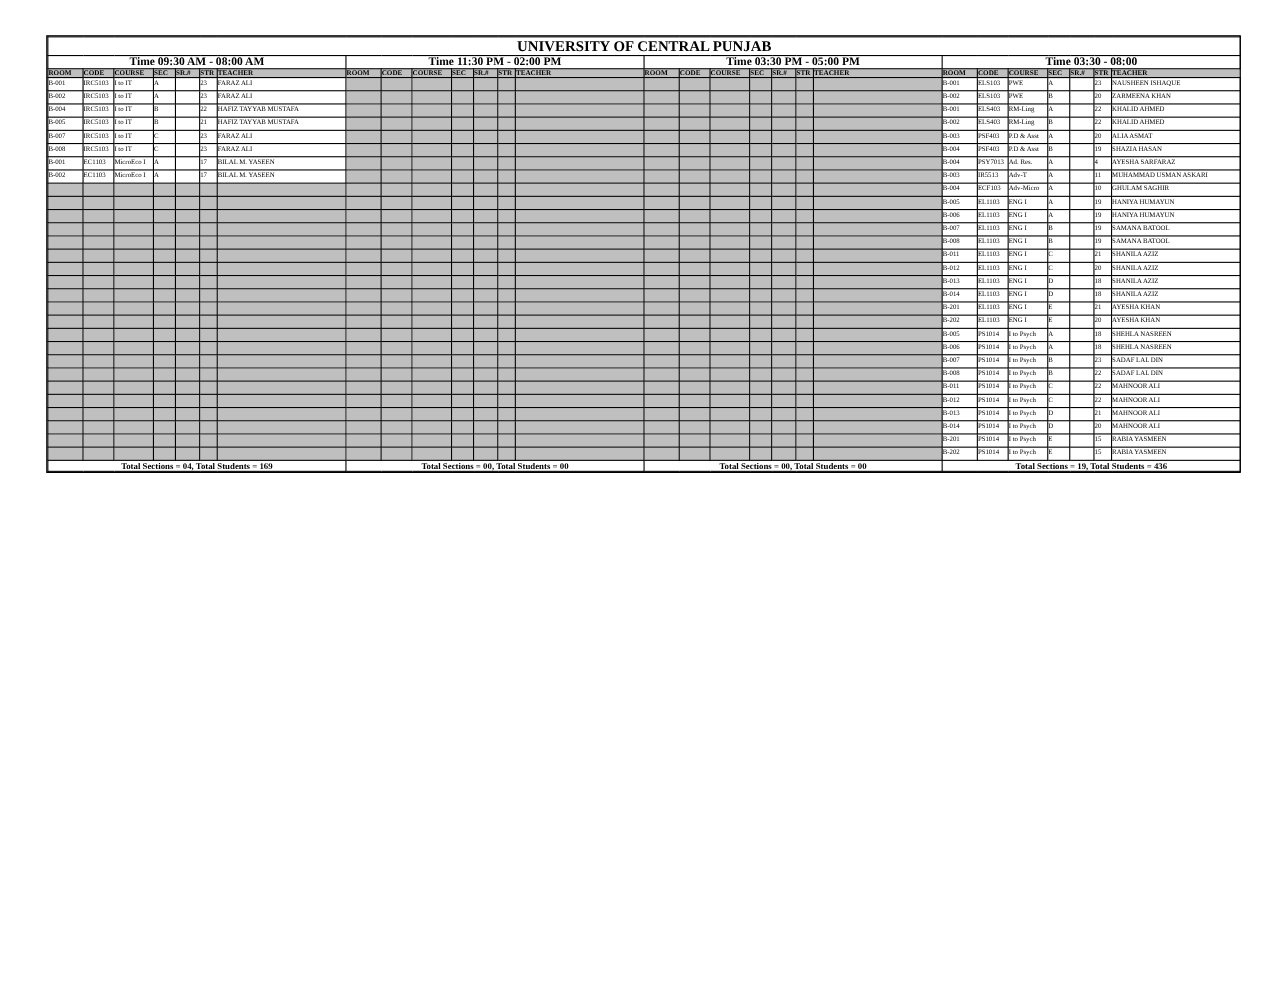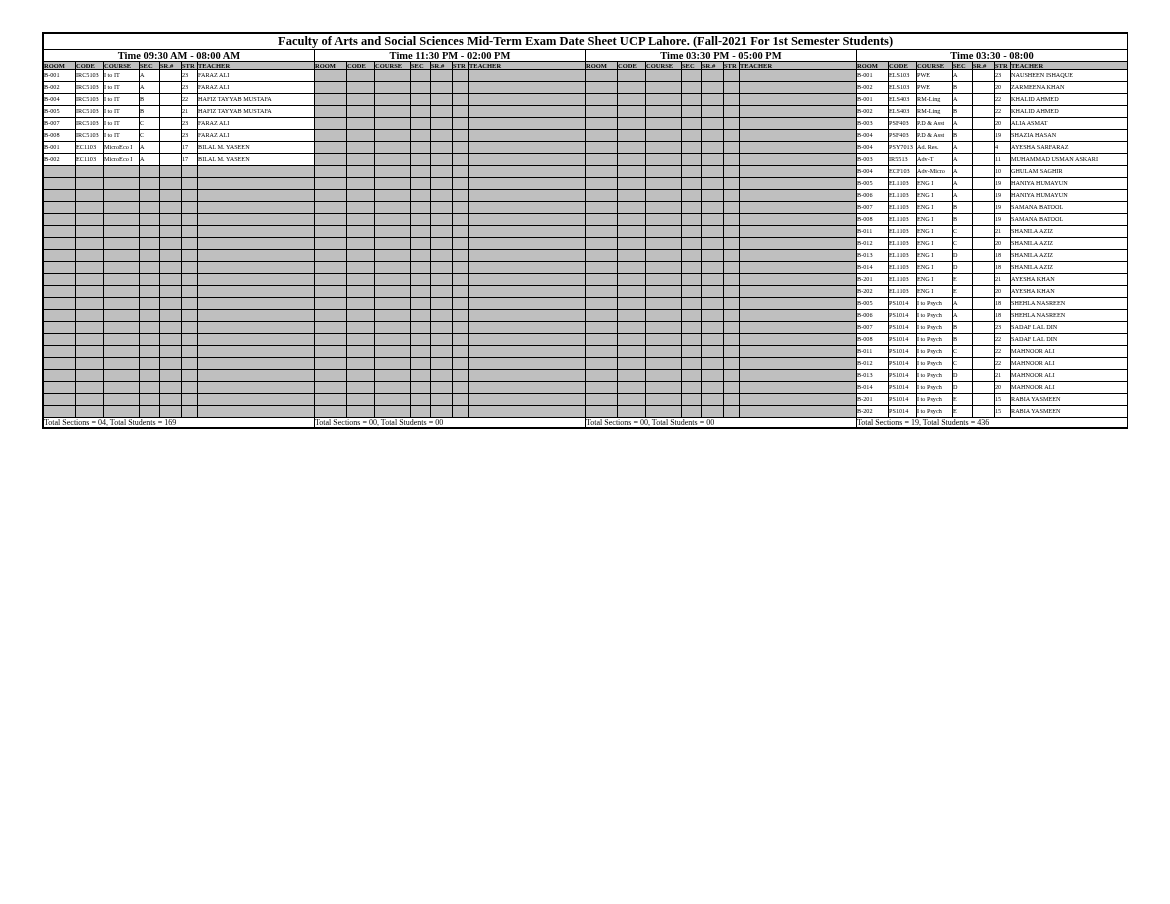--- a/index.html
+++ b/index.html
@@ -74,21 +74,22 @@
     padding: 1px 1px;
     height: 11px;
     line-height: 1.05;
     overflow: hidden;
     white-space: nowrap;
   }
   .cell.empty {
     background: #bfbfbf;
   }
   .totals td {
-    font-weight: normal;
+    text-align: center;
+    font-weight: bold;
     font-size: 8px;
     padding: 3px 0;
   }
   
   .blk-sep {
     border-left: 1px solid #000 !important;
   }
 </style>
 </head>
 <body>
@@ -121,21 +122,21 @@
         <col style="width:32px">
           <col style="width:28px">
           <col style="width:36px">
           <col style="width:20px">
           <col style="width:22px">
           <col style="width:16px">
           <col style="width:117px">
       </colgroup>
       <tbody>
         <tr>
-          <td colspan="28" class="title2">Faculty of Arts and Social Sciences Mid-Term Exam Date Sheet UCP Lahore. (Fall-2021 For 1st Semester Students)</td>
+          <td colspan="28" class="title1">UNIVERSITY OF CENTRAL PUNJAB</td>
         </tr>
         <tr class="slotrow">
           <td colspan="7">Time 09:30 AM - 08:00 AM</td>
           <td colspan="7" class="blk-sep">Time 11:30 PM - 02:00 PM</td>
           <td colspan="7" class="blk-sep">Time 03:30 PM - 05:00 PM</td>
           <td colspan="7" class="blk-sep">Time 03:30 - 08:00</td>
         </tr>
         <tr class="hdr">
           <td>ROOM</td>
           <td>CODE</td>

